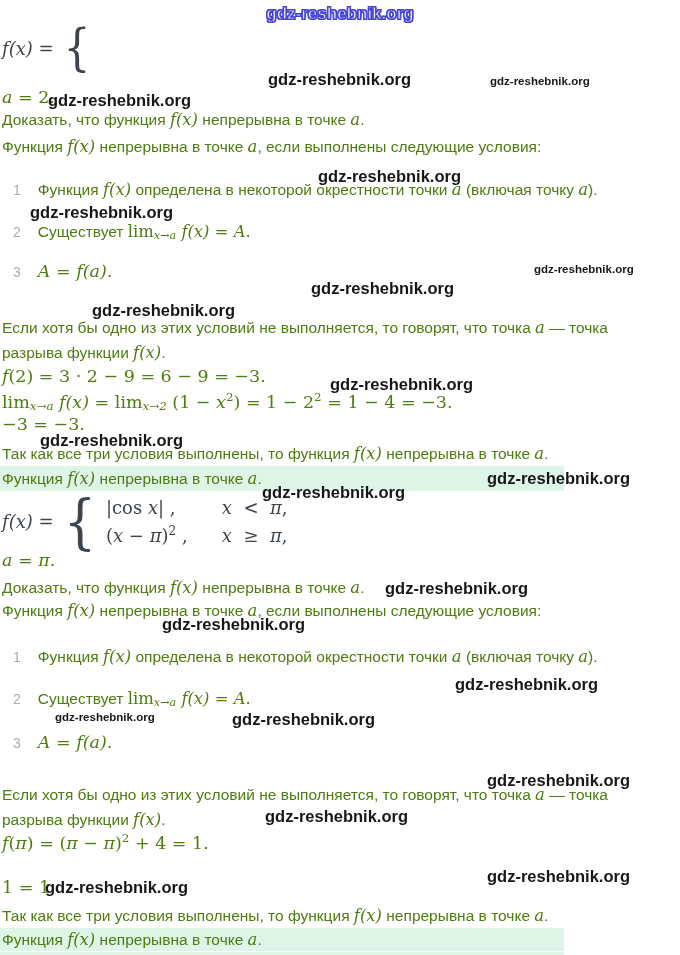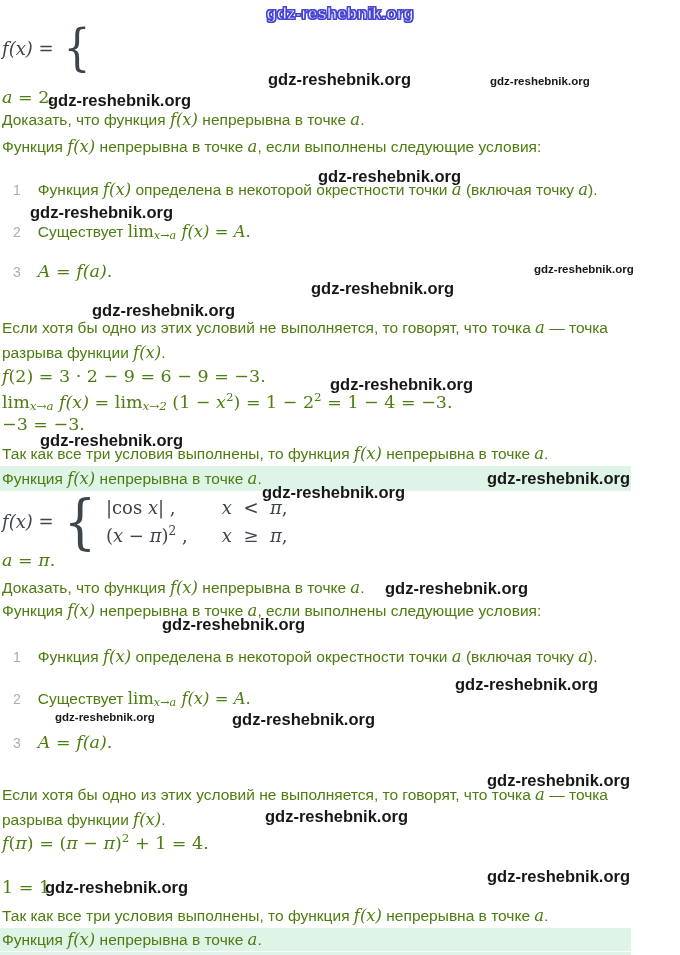--- a/index.html
+++ b/index.html
@@ -21,21 +21,21 @@
          transform:scaleX(0.85);line-height:0.85;}
   .brace1{font-size:50px;}
   .brace2{font-size:60px;}
   .cases{display:grid;grid-template-columns:auto auto;column-gap:34px;
          font-size:17px;white-space:pre;}
   .cases2{line-height:1.5;}
   
   .item{left:13px;display:flex;gap:17px;align-items:baseline;}
   .inum{font-size:14px;color:#a6adb6;}
   
-  .hl{position:absolute;left:0;width:631px;background:#def4e6;display:flex;align-items:center;z-index:1;}
+  .hl{position:absolute;left:0;width:564px;background:#def4e6;display:flex;align-items:center;z-index:1;}
   
   .wm{position:absolute;font-family:Liberation Sans, sans-serif;font-weight:700;
       color:#171717;white-space:nowrap;z-index:5;}
   .wm-lg{font-size:16.5px;}
   .wm-sm{font-size:11.5px;font-weight:600;}
   .wm-header{left:50%;transform:translateX(-50%);top:4px;font-size:17px;font-weight:700;
       color:#eceaff;-webkit-text-stroke:1px #4543d2;
       text-shadow:-1px -1px 0 #4543d2,1px -1px 0 #4543d2,-1px 1px 0 #4543d2,1px 1px 0 #4543d2;}
 </style>
 </head>
@@ -106,21 +106,21 @@
     <span class="line"><span class="sg-t">Существует </span><span class="sg-n">lim</span><span class="sg-sub">x→a</span><span class="sg-m"> f(x)</span><span class="sg-n"> = </span><span class="sg-m">A</span><span class="sg-n">.</span></span>
   </div>
   <div class="abs item" style="top:732px;">
     <span class="inum">3</span>
     <span class="line mathline"><span class="sg-m">A</span><span class="sg-n"> = </span><span class="sg-m">f(a)</span><span class="sg-n">.</span></span>
   </div>
 
   <div class="abs line" style="left:2px;top:785px;"><span class="sg-t">Если хотя бы одно из этих условий не выполняется, то говорят, что точка </span><span class="sg-m">a</span><span class="sg-t"> — точка</span></div>
   <div class="abs line" style="left:2px;top:810px;"><span class="sg-t">разрыва функции </span><span class="sg-m">f(x)</span><span class="sg-t">.</span></div>
 
-  <div class="abs line mathline" style="left:2px;top:831px;"><span class="sg-m">f</span><span class="sg-n">(</span><span class="sg-m">π</span><span class="sg-n">) = (</span><span class="sg-m">π</span><span class="sg-n"> − </span><span class="sg-m">π</span><span class="sg-n">)</span><span class="sg-sup">2</span><span class="sg-n"> + 1 = 4.</span></div>
+  <div class="abs line mathline" style="left:2px;top:831px;"><span class="sg-m">f</span><span class="sg-n">(</span><span class="sg-m">π</span><span class="sg-n">) = (</span><span class="sg-m">π</span><span class="sg-n"> − </span><span class="sg-m">π</span><span class="sg-n">)</span><span class="sg-sup">2</span><span class="sg-n"> + 4 = 1.</span></div>
   <div class="abs line mathline" style="left:2px;top:877px;"><span class="sg-n">1 = 1</span></div>
 
   <div class="abs line" style="left:2px;top:906px;"><span class="sg-t">Так как все три условия выполнены, то функция </span><span class="sg-m">f(x)</span><span class="sg-t"> непрерывна в точке </span><span class="sg-m">a</span><span class="sg-t">.</span></div>
 
   <div class="hl" style="top:928px;height:23px;">
     <span class="line" style="margin-left:2px;"><span class="sg-t">Функция </span><span class="sg-m">f(x)</span><span class="sg-t"> непрерывна в точке </span><span class="sg-m">a</span><span class="sg-t">.</span></span>
   </div>
 
   <div class="hl" style="top:952px;height:3px;overflow:hidden;">
     <span class="line" style="position:absolute;top:1px;left:2px;"><span class="sg-t">Функция </span><span class="sg-m">f(x)</span><span class="sg-t"> непрерывна в точке </span><span class="sg-m">a</span><span class="sg-t">.</span></span>

